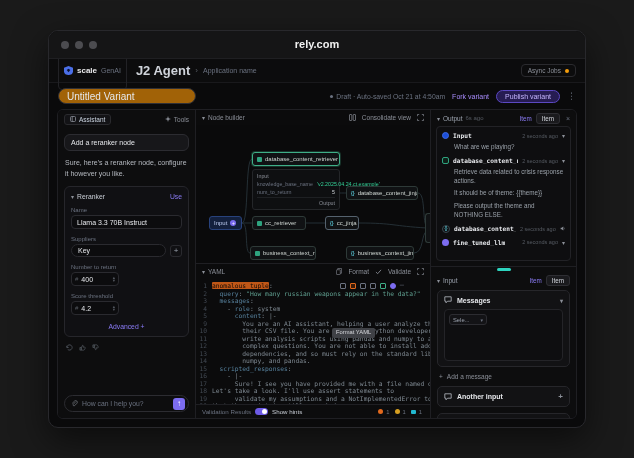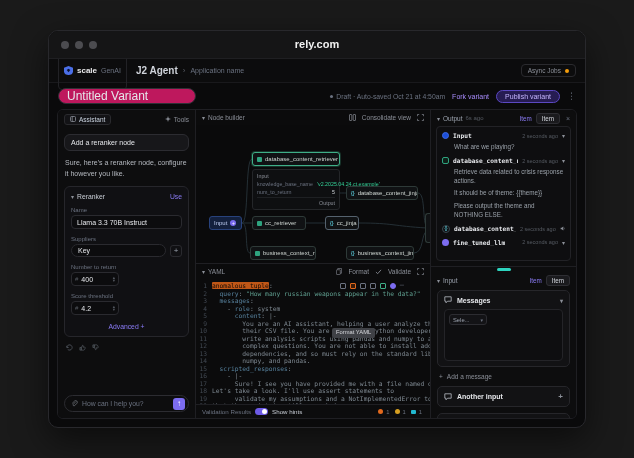--- a/index.html
+++ b/index.html
@@ -14,29 +14,29 @@
   .chrome { height:28px; background:#151516; border-bottom:1px solid #1f1f22; position:relative; flex:none; }
   .dots { position:absolute; left:12px; top:10px; display:flex; gap:6px; }
   .dot { width:8px; height:8px; border-radius:50%; background:#4c4c50; }
   .chrome-title { position:absolute; left:0; right:0; top:7px; text-align:center; color:#f2f2f2; font-size:11px; font-weight:bold; }
 
   
   .appheader { height:24px; flex:none; display:flex; align-items:center; padding:0 9px; background:#0c0c0d; border-bottom:1px solid #19191c; gap:5px; }
   .logo-chip { display:flex; align-items:center; gap:4px; border:1px solid #222226; border-radius:4px; padding:14px 5px; }
   .brand { color:#e8e8ea; font-size:8px; font-weight:bold; }
   .brand-suffix { color:#6b7280; font-size:7px; }
-  .crumb-app { color:#cfd3da; font-size:10px; font-weight:bold; margin-left:4px; }
+  .crumb-app { color:#cfd3da; font-size:13px; font-weight:bold; margin-left:4px; }
   .crumb-sep { color:#565b63; font-size:8px; }
   .crumb-page { color:#6b7280; font-size:7px; }
   .async-pill { margin-left:auto; display:flex; align-items:center; gap:4px; border:1px solid #2a2a2e; border-radius:4px; padding:2px 6px; color:#8b8f98; font-size:6.5px; }
   .orange-dot { width:4px; height:4px; border-radius:50%; background:#f59e0b; }
 
   
   .toolbar { height:26px; flex:none; display:flex; align-items:center; padding:0 9px; gap:7px; }
-  .variant-input { width:138px; height:16px; border:1px solid #303036; border-radius:9px; display:flex; align-items:center; padding:0 8px; color:#e5e7eb; font-size:12px; background:#be185d; }
+  .variant-input { width:138px; height:16px; border:1px solid #303036; border-radius:9px; display:flex; align-items:center; padding:0 8px; color:#e5e7eb; font-size:10px; background:#a16207; }
   .tb-spacer { flex:1; }
   .draft { display:flex; align-items:center; gap:3px; color:#6b7280; font-size:6.8px; }
   .draft::before { content:""; width:3px; height:3px; border-radius:50%; background:#6b7280; }
   .fork { color:#a78bfa; font-size:7px; }
   .publish { background:#261c52; border:1px solid #5b48c2; border-radius:9px; padding:2px 8px; color:#c4b5fd; font-size:7px; }
   .kebab { color:#6b7280; font-size:9px; }
 
   
   .main { flex:1; display:flex; margin:0 8px 8px; border:1px solid #1f1f23; border-radius:6px; overflow:hidden; background:#0b0b0c; }
 

